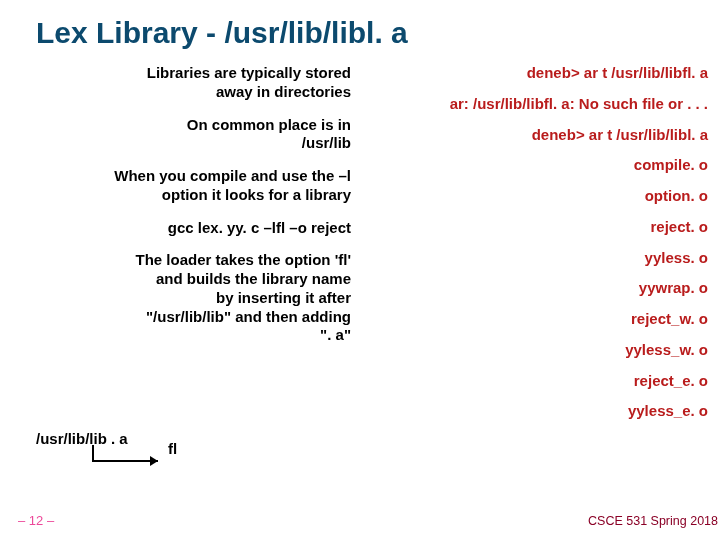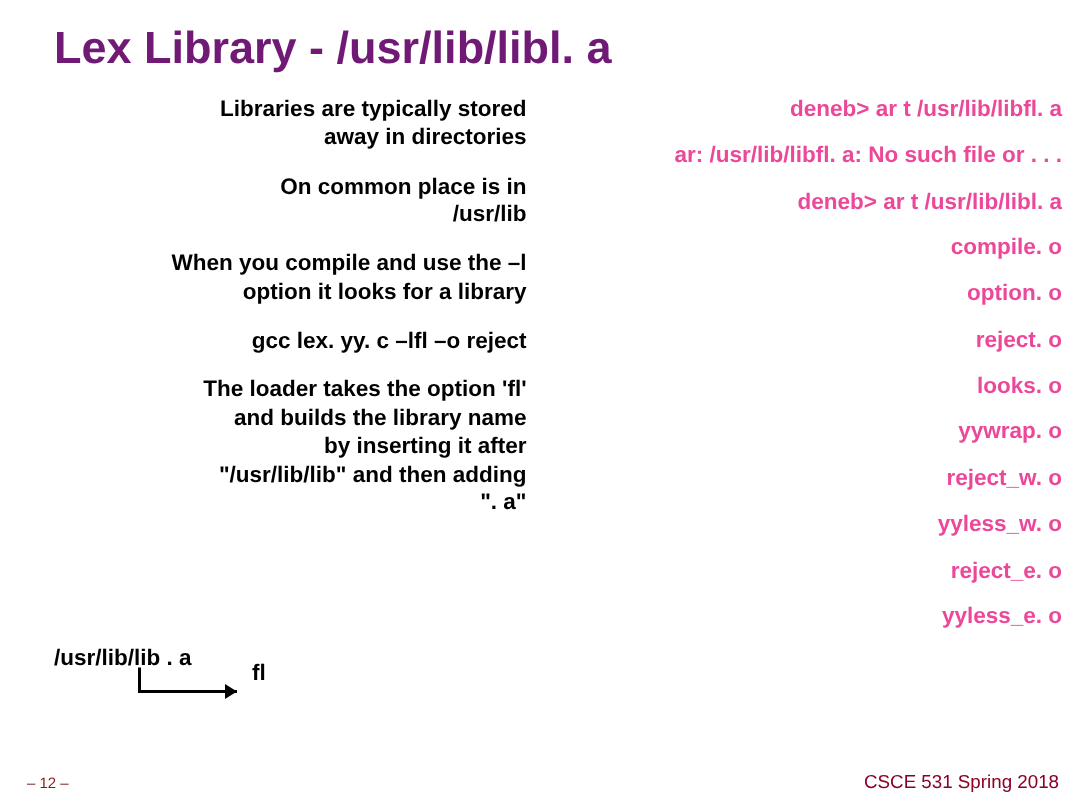--- a/index.html
+++ b/index.html
@@ -6,21 +6,21 @@
     margin: 0;
     padding: 0;
     width: 720px;
     height: 540px;
     background: #fff;
     font-family: Arial, Helvetica, sans-serif;
     position: relative;
     overflow: hidden;
   }
   .title {
-    color: #701a75;
+    color: #0c4a6e;
     font-size: 30px;
     font-weight: bold;
     padding: 16px 0 8px 36px;
   }
   .cols {
     display: flex;
     padding: 6px 12px 0 36px;
     text-align: right;
   }
   .left {
@@ -36,21 +36,21 @@
     font-size: 15px;
     font-weight: bold;
     line-height: 1.25;
     margin-bottom: 14px;
   }
   .hang {
     display: block;
     padding-left: 34px;
   }
   .rline {
-    color: #ec4899;
+    color: #b91c1c;
     font-size: 15px;
     font-weight: bold;
     line-height: 1.25;
     margin-bottom: 12px;
   }
   .libpath {
     position: absolute;
     left: 36px;
     top: 430px;
     font-size: 15px;
@@ -61,26 +61,26 @@
     position: absolute;
     left: 168px;
     top: 440px;
     font-size: 15px;
     font-weight: bold;
   }
   .pagenum {
     position: absolute;
     left: 18px;
     bottom: 12px;
-    font-size: 10px;
-    color: #7f1d1d;
+    font-size: 13px;
+    color: #ec4899;
   }
   .course {
     position: absolute;
-    right: 14px;
+    right: 2px;
     bottom: 12px;
     font-size: 12.5px;
     color: #8a0026;
   }
   .arrow {
     position: absolute;
     left: 88px;
     top: 443px;
   }
 </style>
@@ -113,21 +113,21 @@
     </div>
   </div>
 
   <div class="right">
     <div class="rline">deneb&gt; ar t  /usr/lib/libfl. a</div>
     <div class="rline">ar: /usr/lib/libfl. a: No such file or . . .</div>
     <div class="rline">deneb&gt; ar t  /usr/lib/libl. a</div>
     <div class="rline">compile. o</div>
     <div class="rline">option. o</div>
     <div class="rline">reject. o</div>
-    <div class="rline">looks. o</div>
+    <div class="rline">yyless. o</div>
     <div class="rline">yywrap. o</div>
     <div class="rline">reject_w. o</div>
     <div class="rline">yyless_w. o</div>
     <div class="rline">reject_e. o</div>
     <div class="rline">yyless_e. o</div>
   </div>
 </div>
 
 <div class="libpath">/usr/lib/lib . a</div>
 <div class="fl">fl</div>

